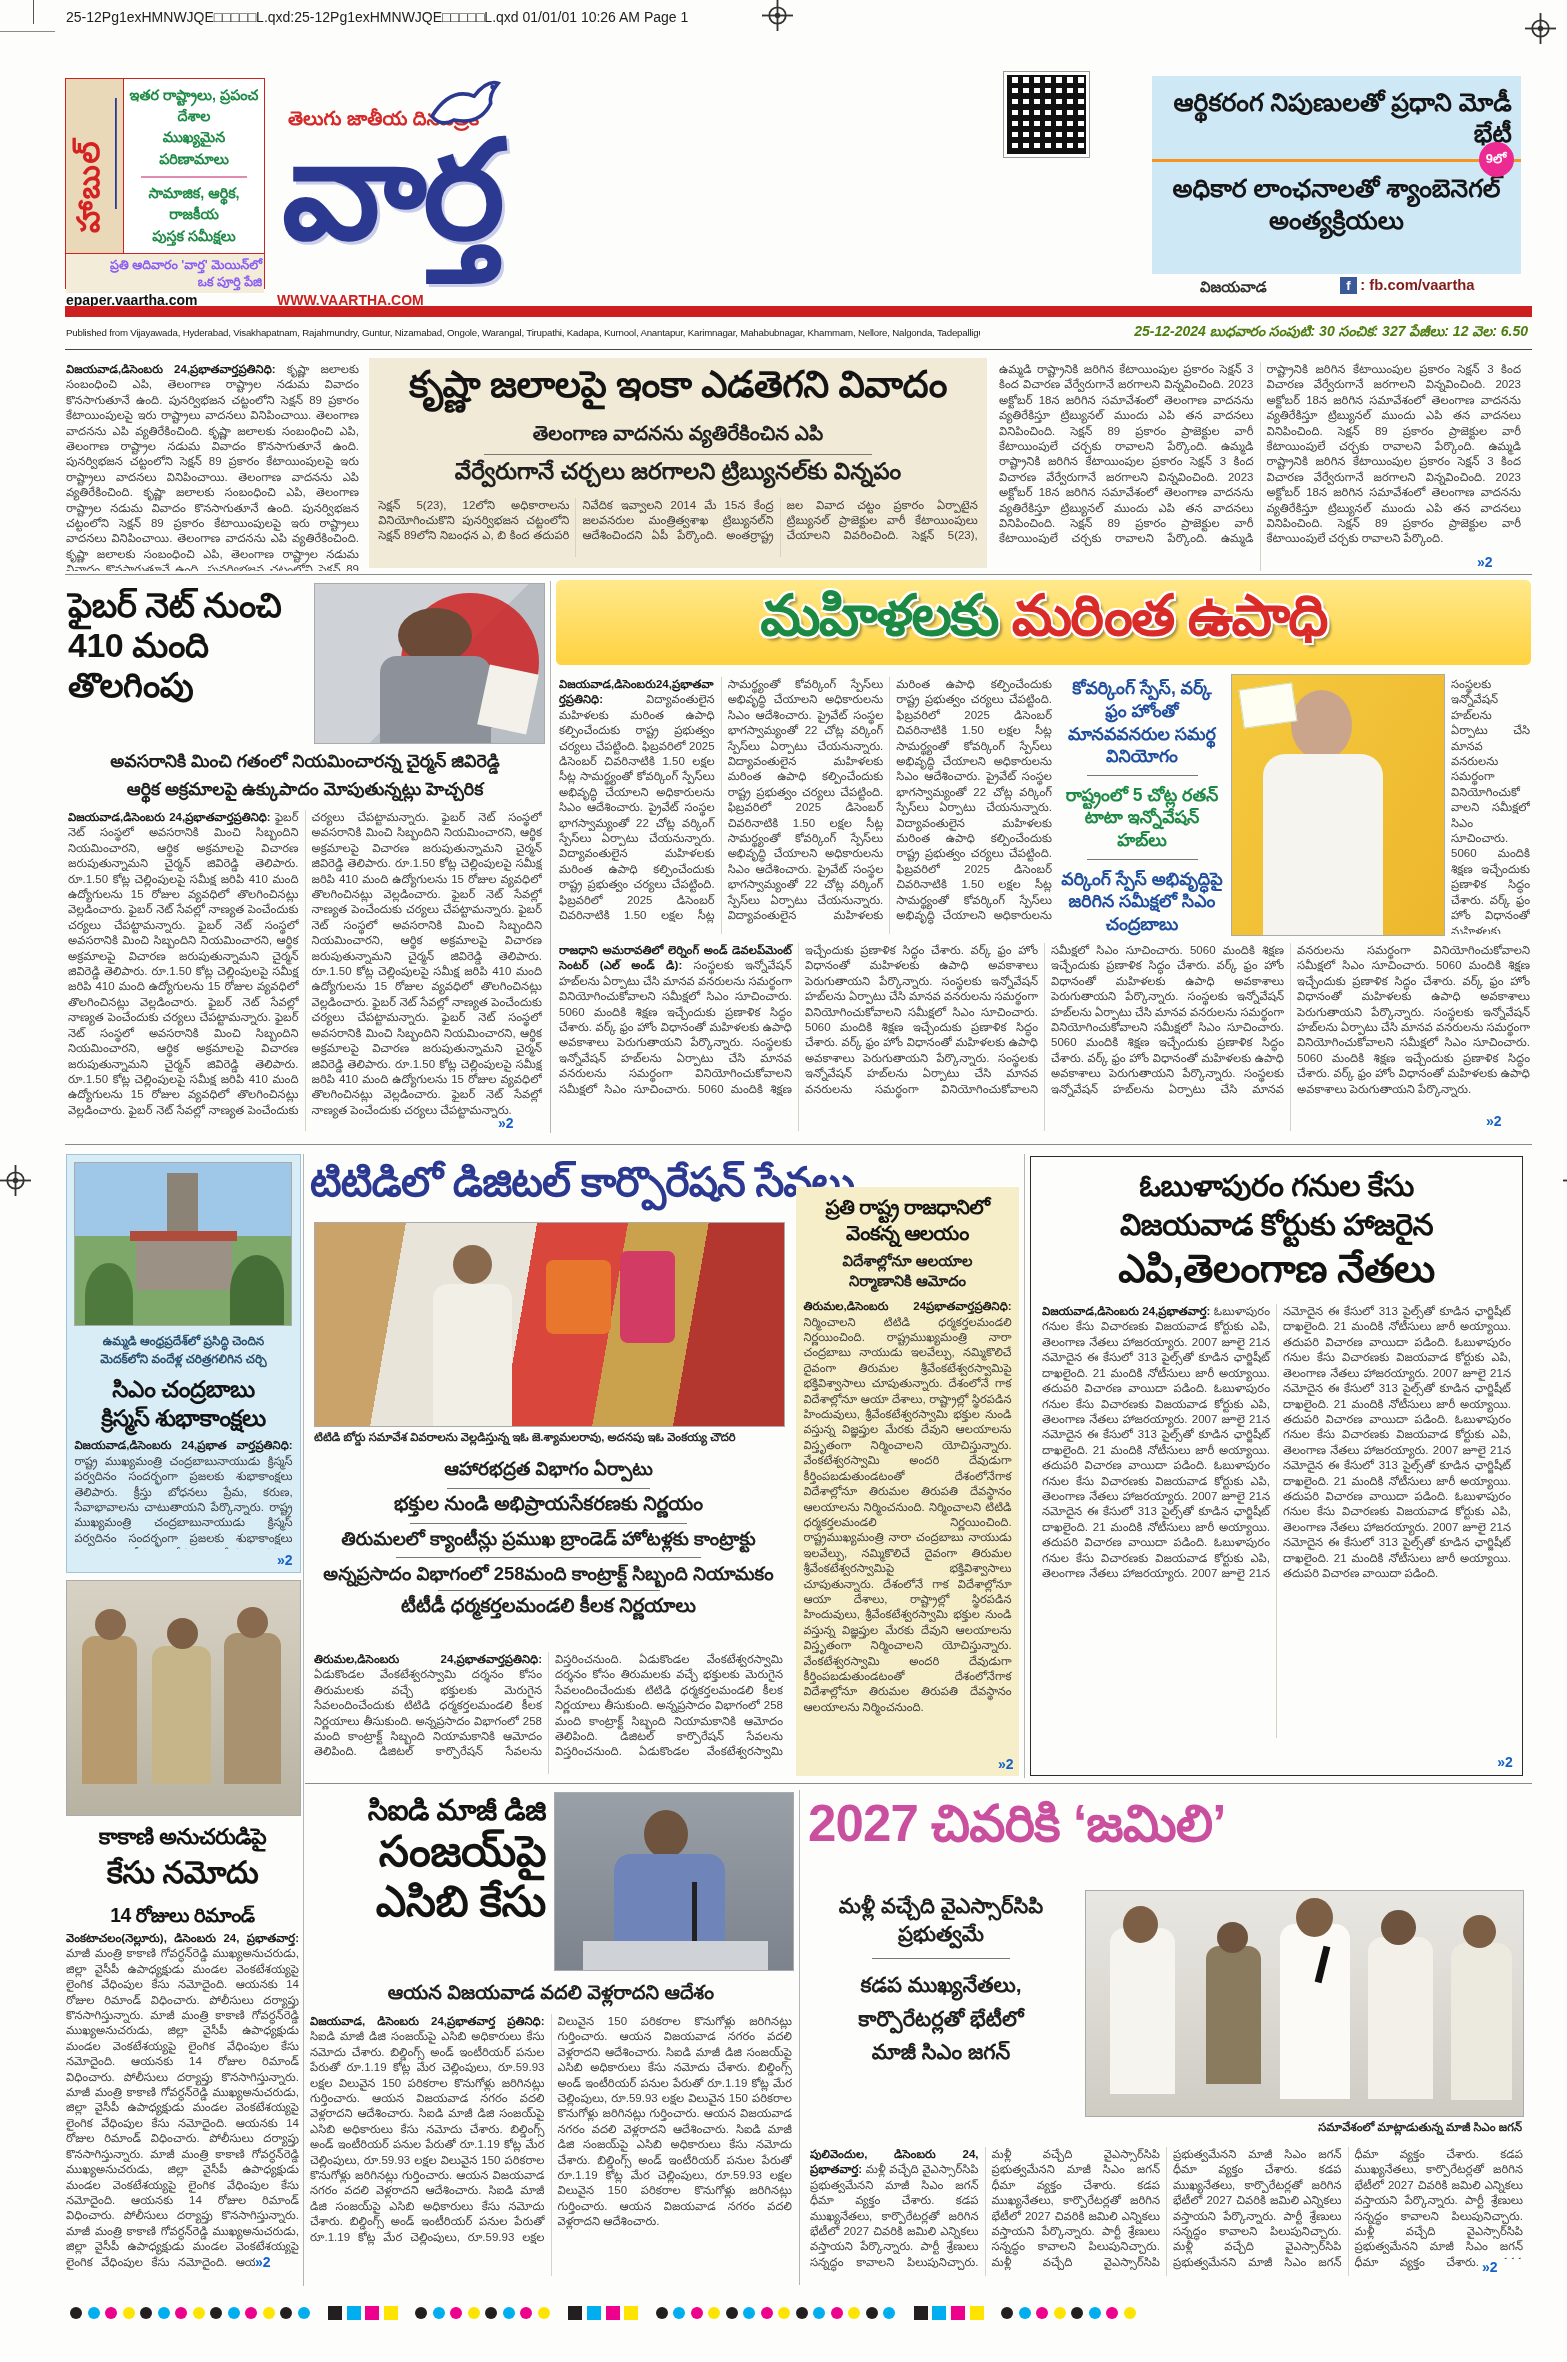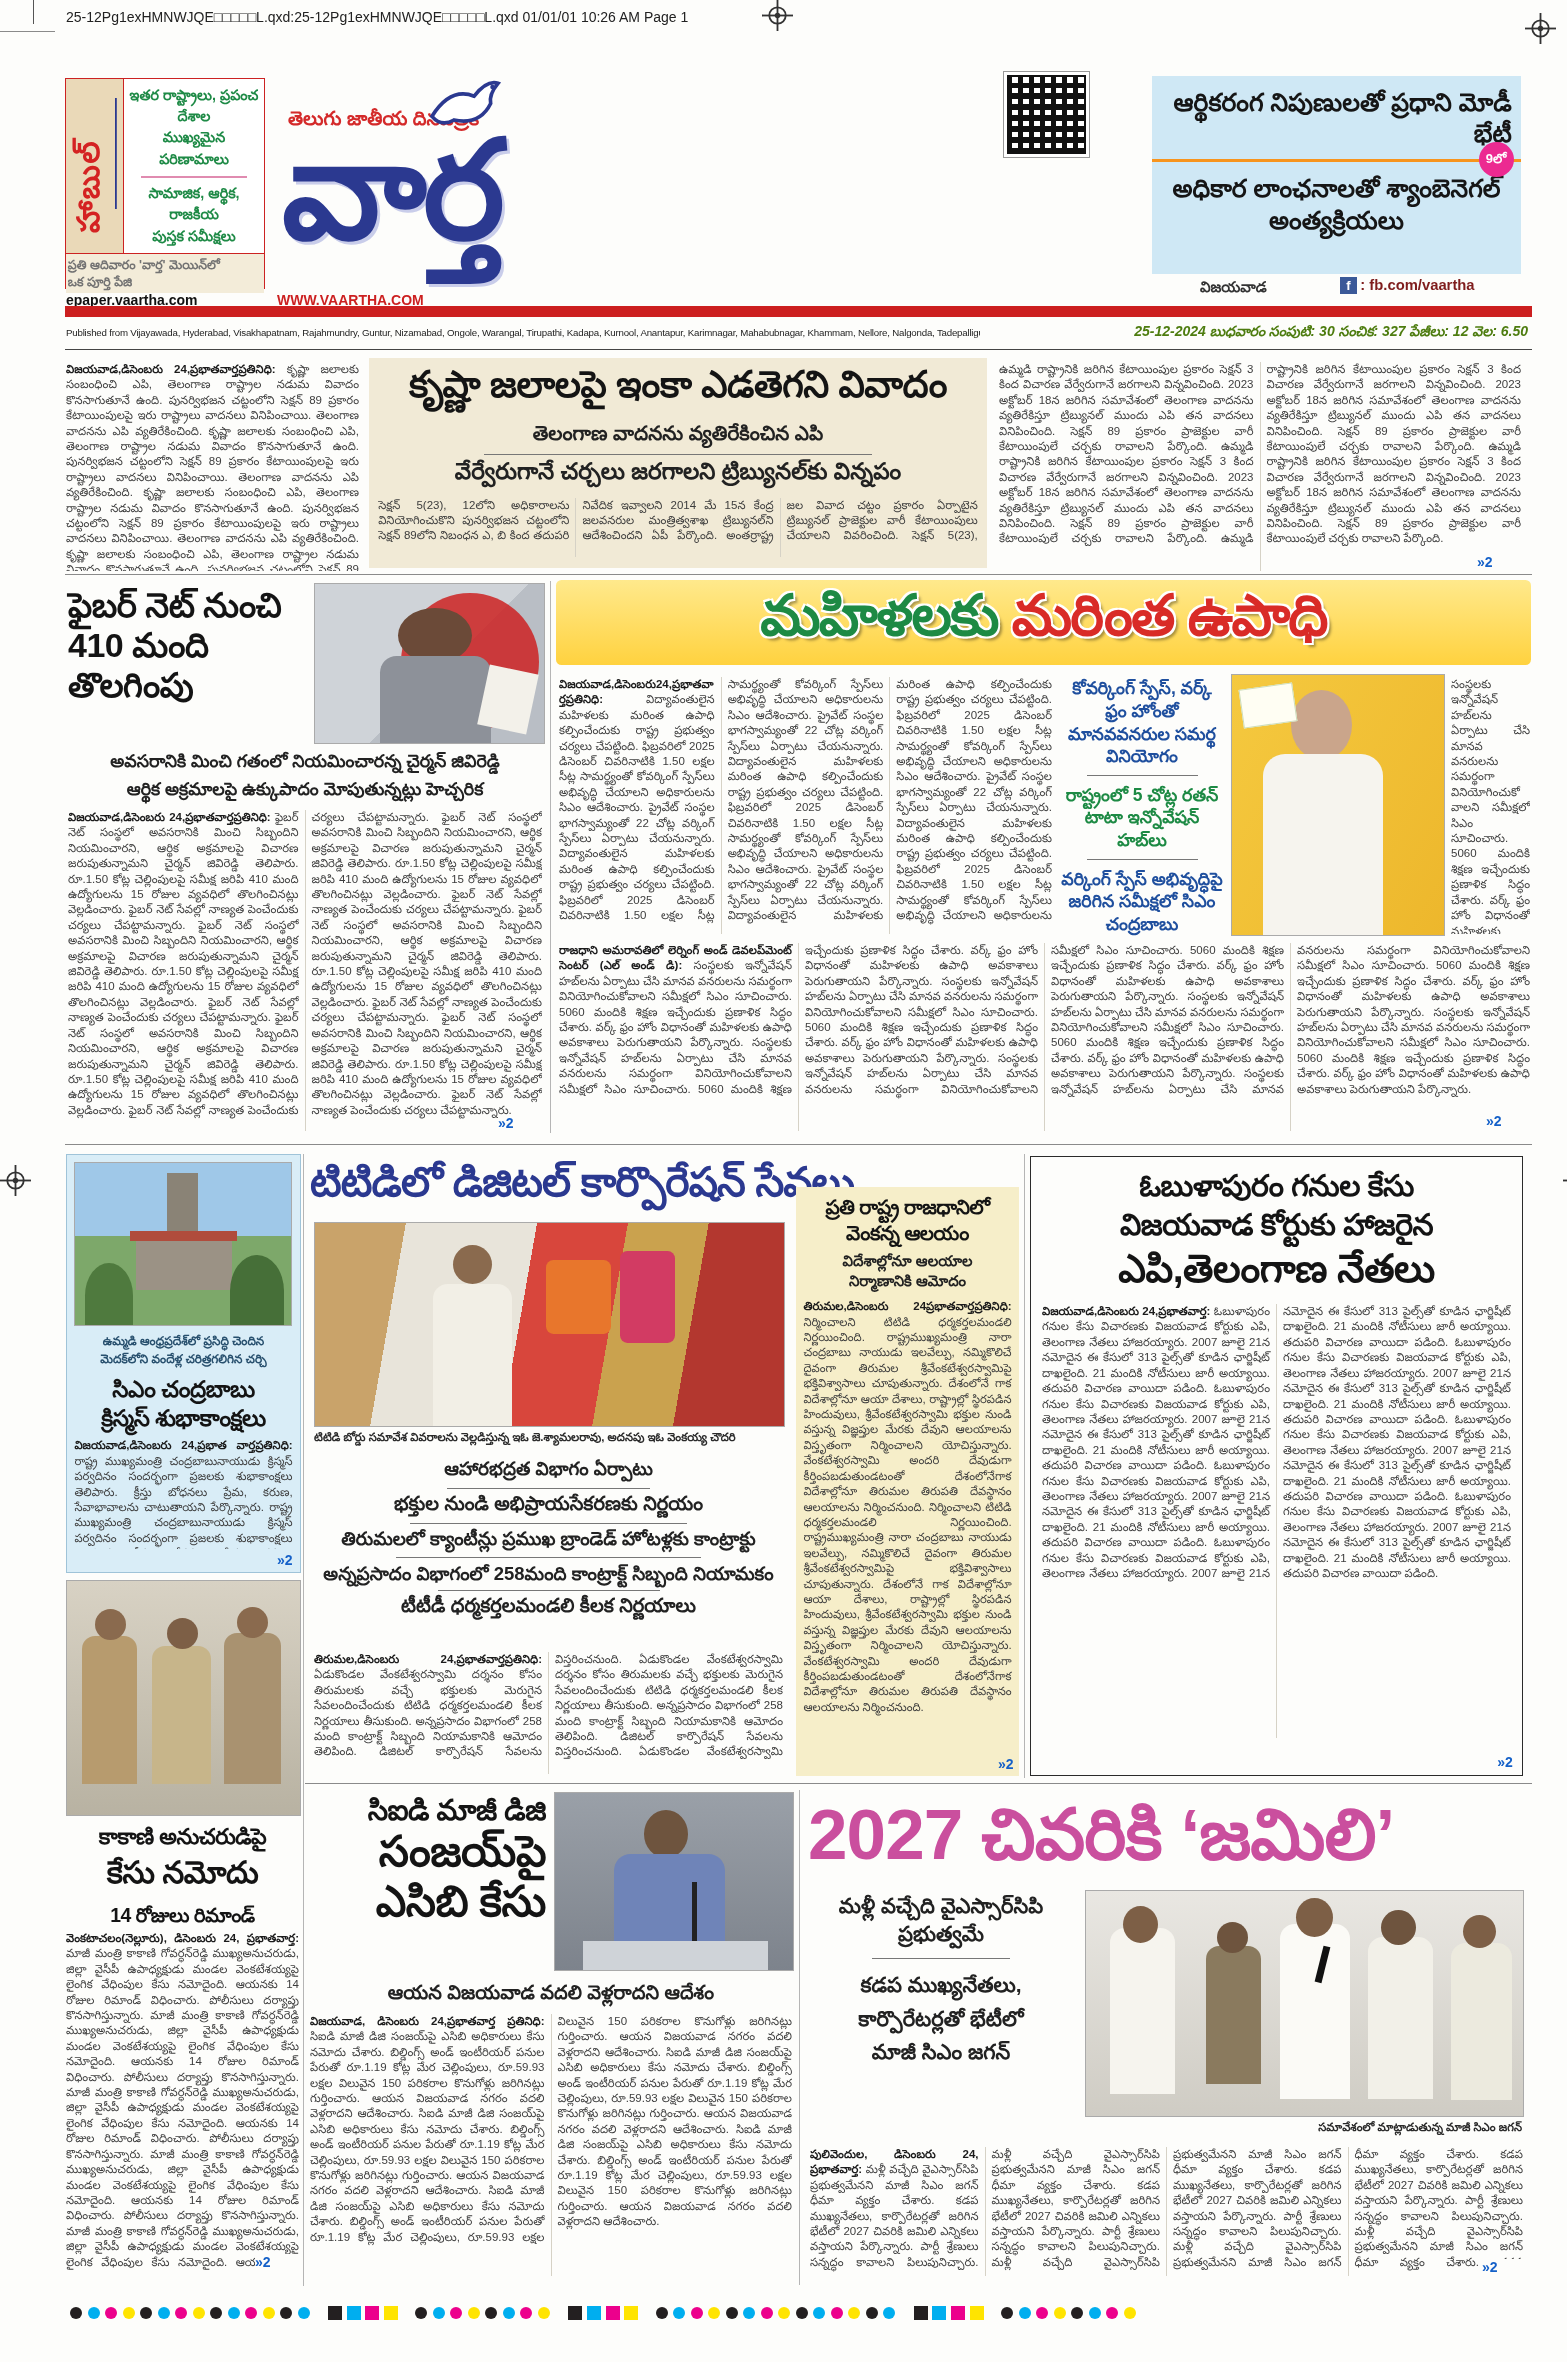--- a/index.html
+++ b/index.html
@@ -73,21 +73,21 @@
           <div>ఇతర రాష్ట్రాలు, ప్రపంచ దేశాల</div>
           <div>ముఖ్యమైన పరిణామాలు</div>
         </div>
         <div style="height:1.8px;background:#e08bb0;width:80%;margin:5.5px auto;"></div>
         <div style="font-size:14.3px;font-weight:bold;color:#1e8a46;line-height:1.5;">
           <div>సామాజిక, ఆర్థిక, రాజకీయ</div>
           <div>పుస్తక సమీక్షలు</div>
         </div>
       </div>
     </div>
-    <div style="background:#f3ecd9;border-top:0.9px solid #cc2222;text-align:left;padding:2.8px 1.8px;font-size:12.5px;font-weight:bold;color:#737373;line-height:1.35;">
+    <div style="background:#f3ecd9;border-top:0.9px solid #cc2222;text-align:right;padding:2.8px 1.8px;font-size:12.5px;font-weight:bold;color:#8b5cf6;line-height:1.35;">
       <div>ప్రతి ఆదివారం 'వార్త' మెయిన్‌లో</div>
       <div>ఒక పూర్తి పేజి</div>
     </div>
   </div>
   <div class="abs" style="left:66px;top:292px;font-size:14px;font-weight:bold;color:#111;">epaper.vaartha.com</div>
   <div class="abs" style="left:277px;top:292px;font-size:14px;font-weight:bold;color:#cc2020;">WWW.VAARTHA.COM</div>
 
   <div class="abs" style="left:288px;top:107px;font-size:19.4px;font-weight:bold;color:#d42a2a;">తెలుగు జాతీయ దినపత్రిక</div>
   <svg class="abs" style="left:426px;top:76px;" width="78" height="66" viewBox="0 0 84 72">
     <path d="M6,44 Q26,12 52,22 Q66,4 78,8 Q68,20 70,30 Q58,54 30,48 Q16,56 6,44 Z" fill="#fff" stroke="#2b3990" stroke-width="4"></path>
@@ -295,21 +295,21 @@
     <div style="position:absolute;left:137px;top:89px;width:4.6px;height:65px;background:#222;"></div>
     <div style="position:absolute;left:28px;top:148px;width:185px;height:29.5px;background:#cfd3d8;"></div>
   </div>
   <div class="abs subhead" style="left:310px;top:1981px;width:482px;font-size:19.4px;">ఆయన విజయవాడ వదలి వెళ్లరాదని ఆదేశం</div>
   <div class="abs body-text cols2" style="left:310px;top:2014px;width:482px;height:262px;">
     <b>విజయవాడ, డిసెంబరు 24,ప్రభాతవార్త ప్రతినిధి:</b> <span>సిఐడి మాజీ డిజి సంజయ్‌పై ఎసిబి అధికారులు కేసు నమోదు చేశారు. బిల్డింగ్స్ అండ్ ఇంటీరియర్ పనుల పేరుతో రూ.1.19 కోట్ల మేర చెల్లింపులు, రూ.59.93 లక్షల విలువైన 150 పరికరాల కొనుగోళ్లు జరిగినట్లు గుర్తించారు. ఆయన విజయవాడ నగరం వదలి వెళ్లరాదని ఆదేశించారు. సిఐడి మాజీ డిజి సంజయ్‌పై ఎసిబి అధికారులు కేసు నమోదు చేశారు. బిల్డింగ్స్ అండ్ ఇంటీరియర్ పనుల పేరుతో రూ.1.19 కోట్ల మేర చెల్లింపులు, రూ.59.93 లక్షల విలువైన 150 పరికరాల కొనుగోళ్లు జరిగినట్లు గుర్తించారు. ఆయన విజయవాడ నగరం వదలి వెళ్లరాదని ఆదేశించారు. సిఐడి మాజీ డిజి సంజయ్‌పై ఎసిబి అధికారులు కేసు నమోదు చేశారు. బిల్డింగ్స్ అండ్ ఇంటీరియర్ పనుల పేరుతో రూ.1.19 కోట్ల మేర చెల్లింపులు, రూ.59.93 లక్షల విలువైన 150 పరికరాల కొనుగోళ్లు జరిగినట్లు గుర్తించారు. ఆయన విజయవాడ నగరం వదలి వెళ్లరాదని ఆదేశించారు. సిఐడి మాజీ డిజి సంజయ్‌పై ఎసిబి అధికారులు కేసు నమోదు చేశారు. బిల్డింగ్స్ అండ్ ఇంటీరియర్ పనుల పేరుతో రూ.1.19 కోట్ల మేర చెల్లింపులు, రూ.59.93 లక్షల విలువైన 150 పరికరాల కొనుగోళ్లు జరిగినట్లు గుర్తించారు. ఆయన విజయవాడ నగరం వదలి వెళ్లరాదని ఆదేశించారు. సిఐడి మాజీ డిజి సంజయ్‌పై ఎసిబి అధికారులు కేసు నమోదు చేశారు. బిల్డింగ్స్ అండ్ ఇంటీరియర్ పనుల పేరుతో రూ.1.19 కోట్ల మేర చెల్లింపులు, రూ.59.93 లక్షల విలువైన 150 పరికరాల కొనుగోళ్లు జరిగినట్లు గుర్తించారు. ఆయన విజయవాడ నగరం వదలి వెళ్లరాదని ఆదేశించారు.</span>
   </div>
 
   <div class="vline" style="left:799px;top:1790px;height:495px;"></div>
 
-  <div class="abs" style="left:808px;top:1794px;width:716px;font-size:71px;font-weight:bold;color:#ca4f9e;letter-spacing:-0.9px;white-space:nowrap;overflow:hidden;">2027 చివరికి ‘జమిలి’</div>
+  <div class="abs" style="left:808px;top:1794px;width:716px;font-size:51px;font-weight:bold;color:#ca4f9e;letter-spacing:-0.9px;white-space:nowrap;overflow:hidden;">2027 చివరికి ‘జమిలి’</div>
   <div class="abs" style="left:810px;top:1892px;width:262px;text-align:center;">
     <div class="subhead" style="font-size:21px;line-height:1.35;">
       <div>మళ్లీ వచ్చేది వైఎస్సార్‌సిపి</div>
       <div>ప్రభుత్వమే</div>
     </div>
     <div class="rule-c" style="width:138px;margin:9.2px auto;"></div>
     <div class="subhead" style="font-size:21px;line-height:1.6;">
       <div>కడప ముఖ్యనేతలు,</div>
       <div>కార్పొరేటర్లతో భేటీలో</div>
       <div>మాజీ సిఎం జగన్</div>

